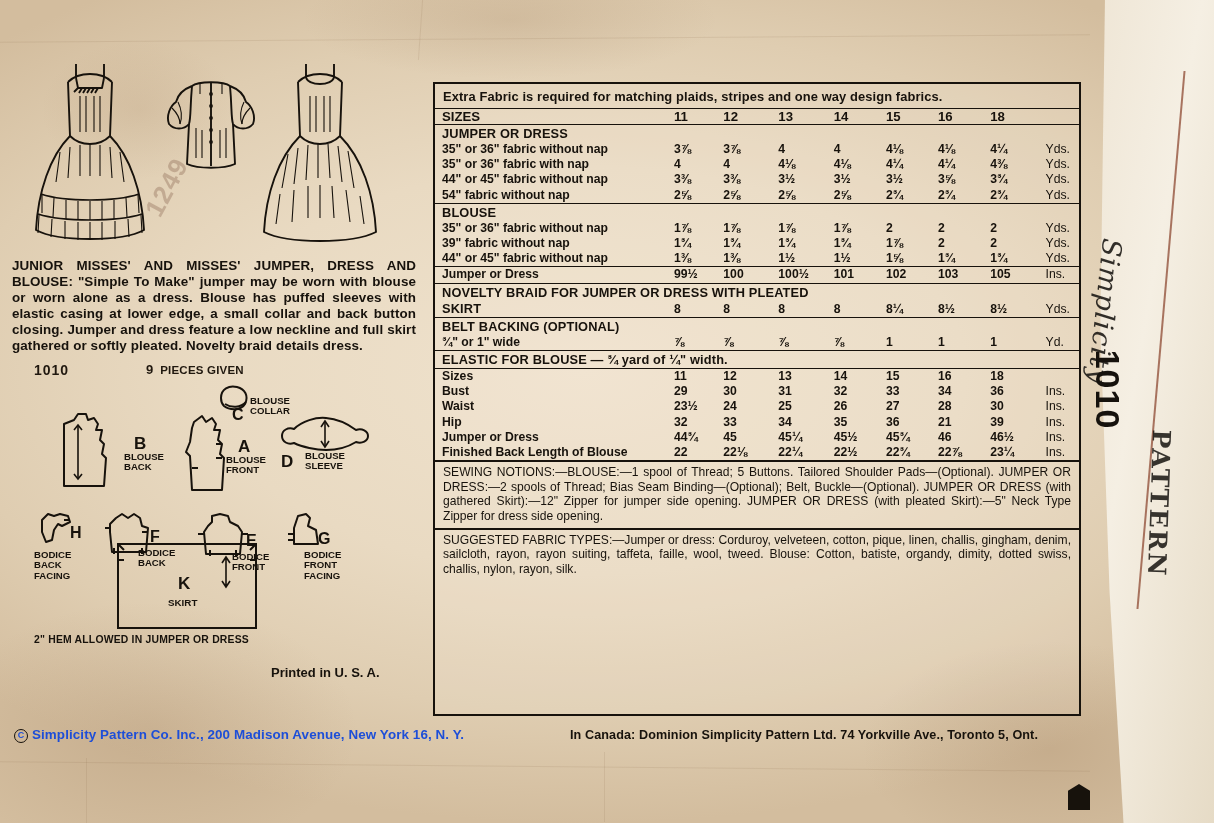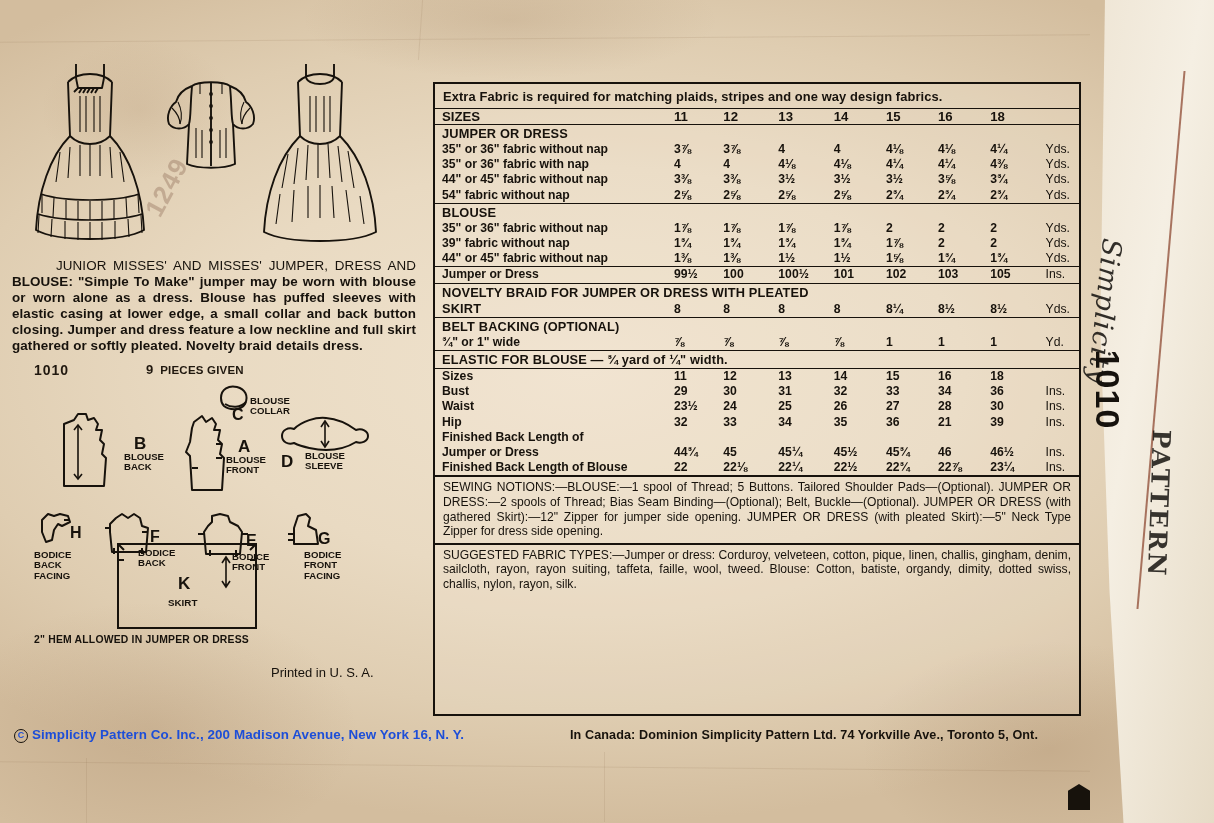--- a/index.html
+++ b/index.html
@@ -60,40 +60,40 @@
     position:absolute;left:128px;top:120px;
     font-size:26px;font-weight:bold;color:rgba(120,80,60,.30);
     transform:rotate(-62deg);letter-spacing:1px;
   }
 
   #desc{
     margin:6px 2px 0 4px;font-size:13.4px;line-height:16.1px;
     font-weight:bold;text-align:justify;color:#17120c;
     letter-spacing:.1px;
   }
-  #desc .lead{font-weight:normal;margin-left:44px;}
+  #desc .lead{font-weight:bold;}
   #metarow{
     display:flex;margin:7px 0 0 26px;font-weight:bold;font-size:13px;
   }
   #metarow .num{width:112px;letter-spacing:1px;font-size:14px;}
   #metarow .pcs{font-size:11.5px;letter-spacing:.2px;}
   #metarow .pcs b{font-size:13px;}
 
   
   #pieces{position:relative;height:250px;margin-top:4px;}
   #pieces svg{position:absolute;}
   .plabel{position:absolute;font-weight:bold;color:#17120c;line-height:10.5px;}
   .pletter{position:absolute;font-weight:bold;color:#17120c;}
 
   #hemnote{
     position:absolute;left:26px;top:252px;font-size:10.4px;font-weight:bold;
     letter-spacing:.2px;color:#17120c;white-space:nowrap;
   }
   #printed{
-    position:absolute;left:263px;top:283px;font-size:13px;font-weight:normal;color:#17120c;
+    position:absolute;left:263px;top:283px;font-size:13px;font-weight:bold;color:#17120c;
   }
 
   
   #creditL{
     position:absolute;left:14px;top:727px;font-size:13.4px;font-weight:bold;color:#1d4ed8;
     white-space:nowrap;letter-spacing:.1px;
   }
   #creditL .cmark{
     display:inline-block;width:12px;height:12px;border:1.3px solid #17120c;border-radius:50%;
     font-size:9px;line-height:11px;text-align:center;vertical-align:1px;margin-right:4px;font-weight:bold;
@@ -569,23 +569,20 @@
       <td class="val">33</td>
       <td class="val">34</td>
       <td class="val">35</td>
       <td class="val">36</td>
       <td class="val">21</td>
       <td class="val">39</td>
       <td class="unit">Ins.</td>
     </tr>
 
     <tr class="r">
-      <td class="lbl" colspan="9">Finished Back Length of</td>
-    </tr>
-    <tr class="r">
       <td class="lbl">Jumper or Dress</td>
       <td class="val">44¾</td>
       <td class="val">45</td>
       <td class="val">45¼</td>
       <td class="val">45½</td>
       <td class="val">45¾</td>
       <td class="val">46</td>
       <td class="val">46½</td>
       <td class="unit">Ins.</td>
     </tr>

